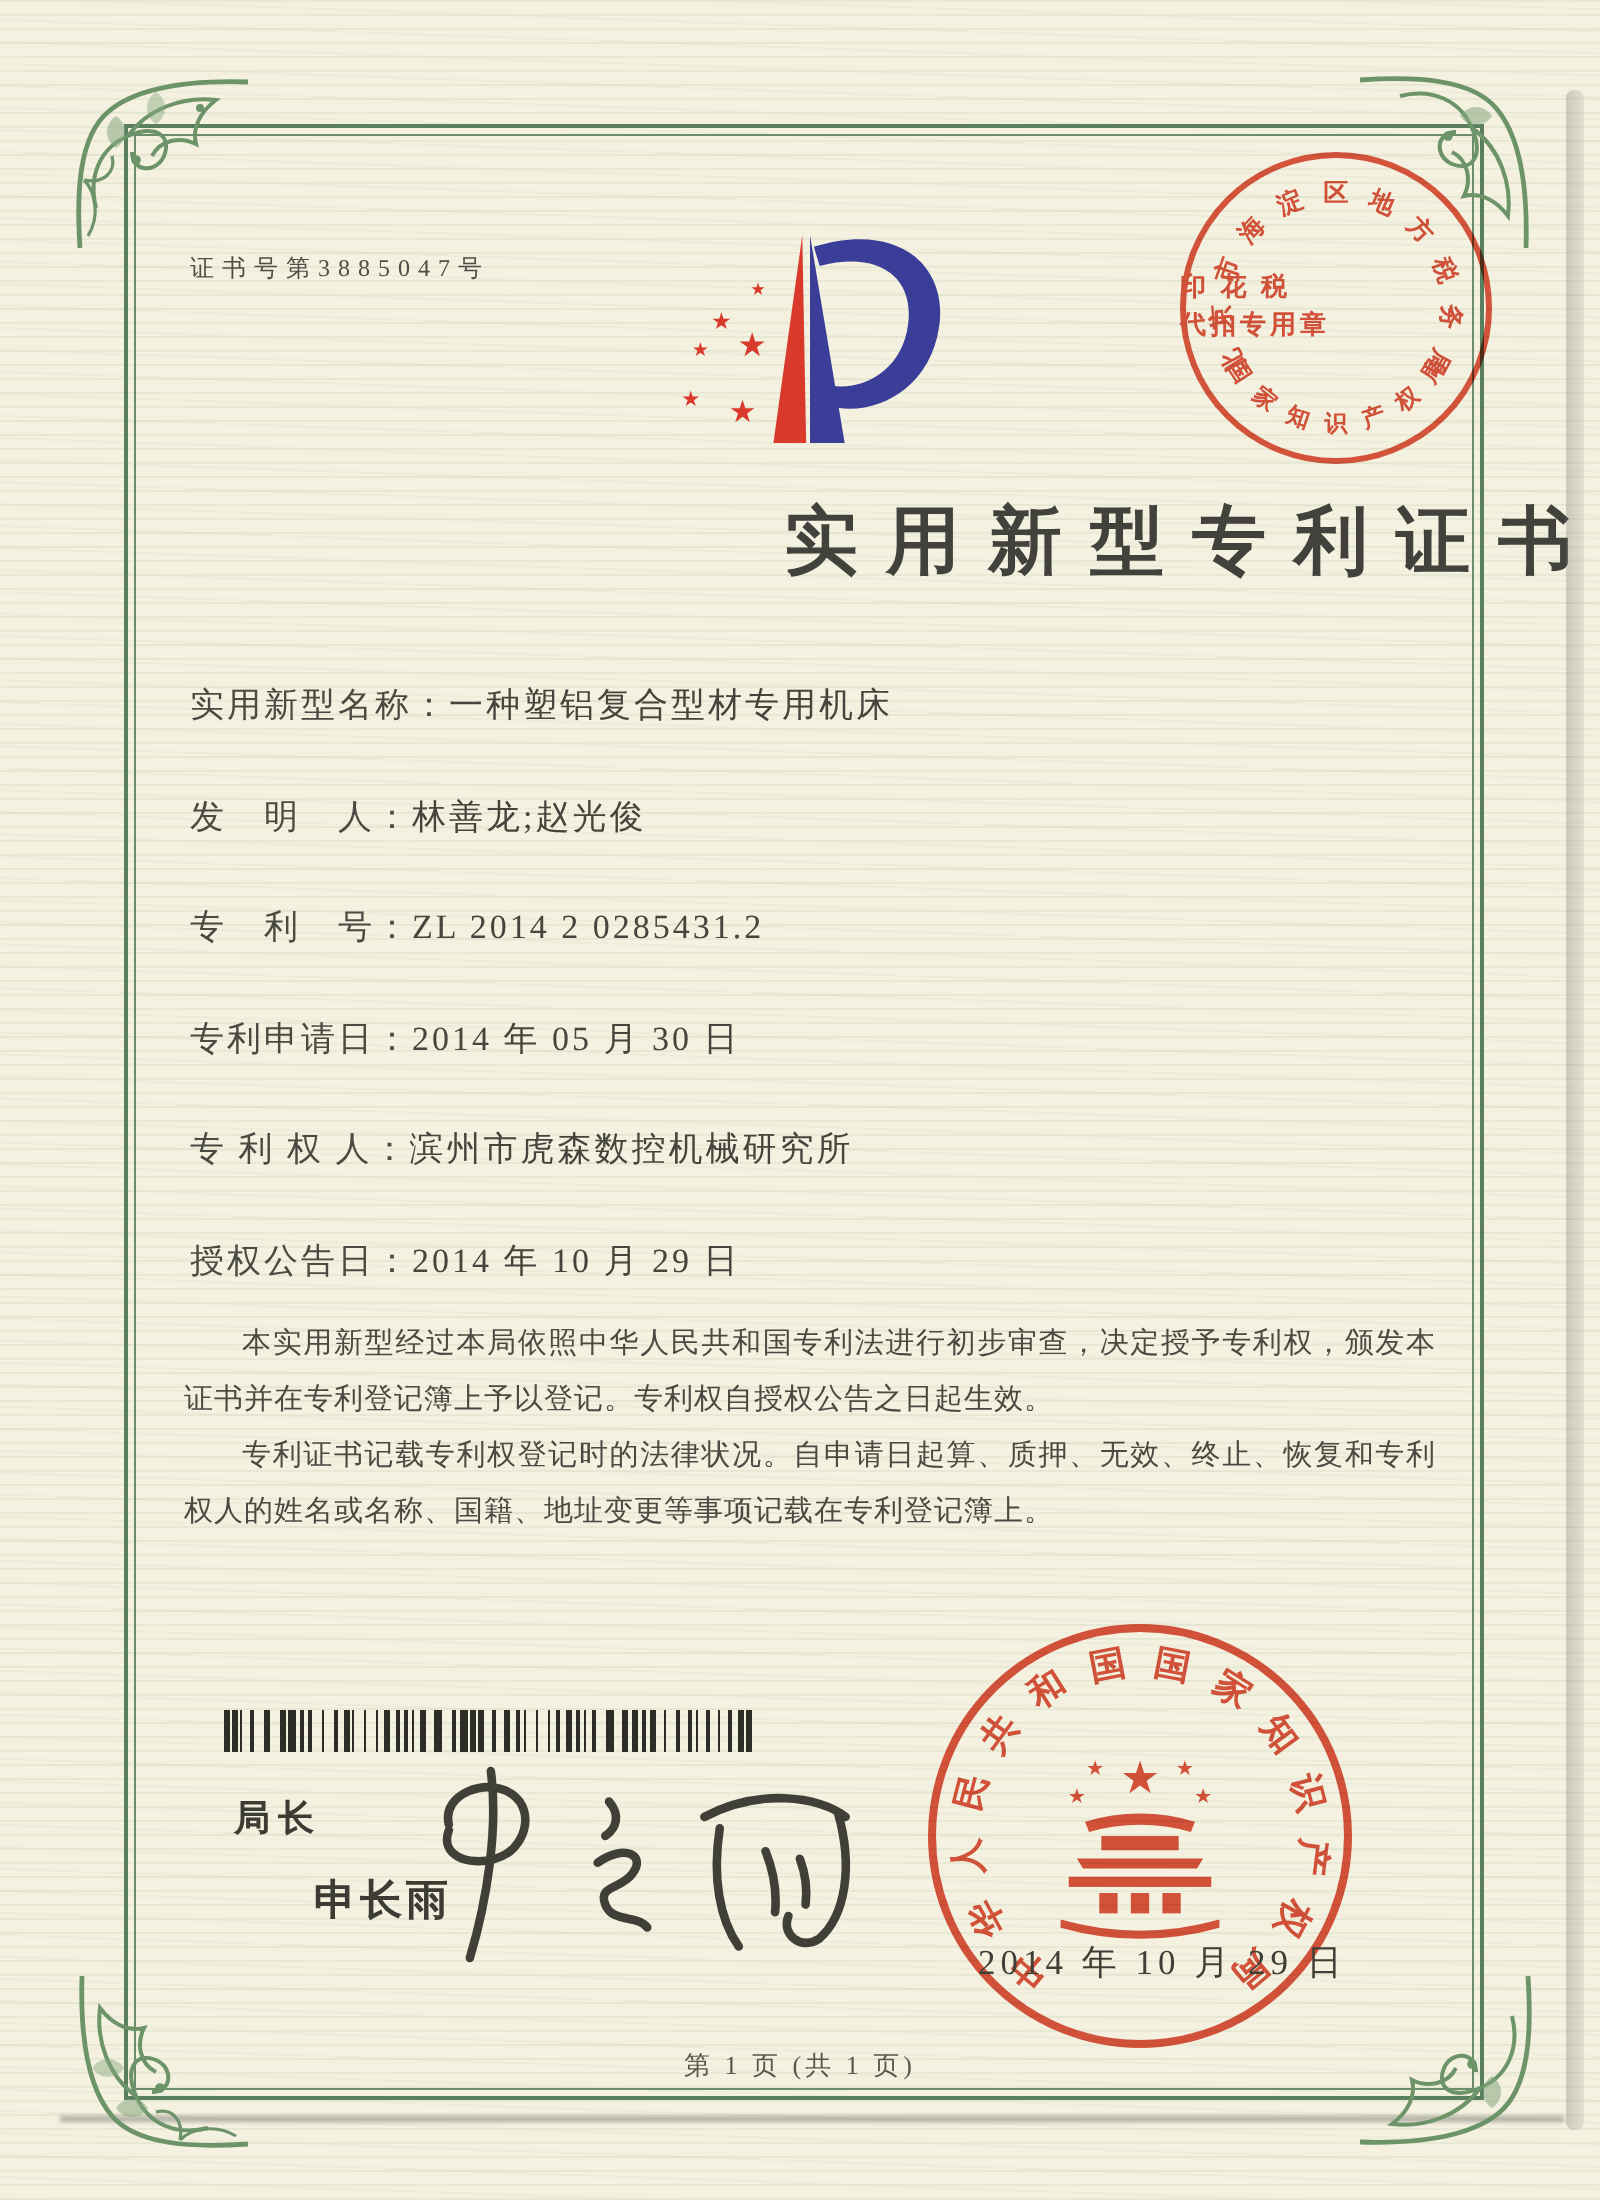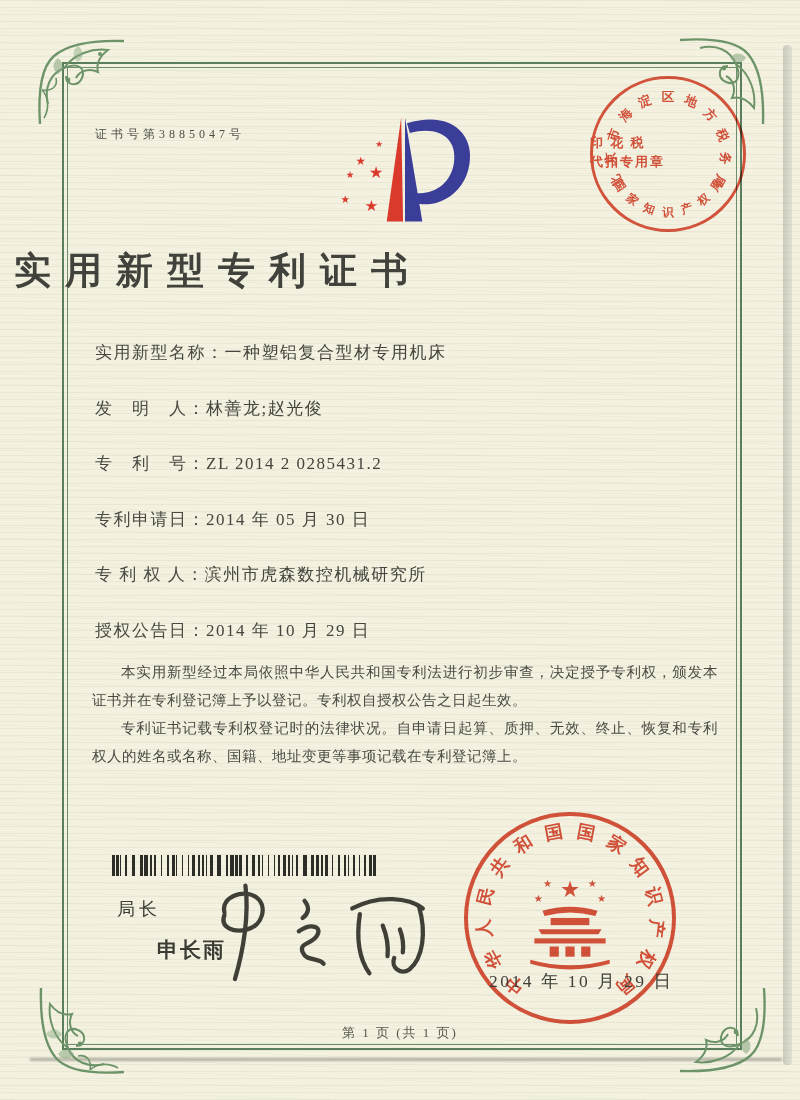--- a/index.html
+++ b/index.html
@@ -27,38 +27,38 @@
   .c-tl{ left:34px; top:34px; }
   .c-tr{ right:30px; top:34px; transform:rotate(90deg); }
   .c-br{ right:30px; bottom:22px; transform:rotate(180deg); }
   .c-bl{ left:34px; bottom:22px; transform:rotate(270deg); }
 
   .cert-no{ position:absolute; left:95px; top:126px; font-size:12px;
     letter-spacing:4px; color:#4e4e46; }
 
   .logo{ position:absolute; left:328px; top:106px; width:154px; height:124px; }
 
-  .title{ position:absolute; left:0; right:0; top:246px; text-align:left;
+  .title{ position:absolute; left:0; right:0; top:246px; text-align:right;
     font-size:37px; font-weight:700; letter-spacing:14px; padding-left:14px;
     color:#42423c; }
 
   .fields{ position:absolute; left:95px; top:341px; right:88px; }
   .field-row{ height:55.5px; font-size:17px; color:#4a4a42; letter-spacing:1.5px; }
   .field-row .lab{ color:#4a4a42;text-align:right; }
   .field-row .val{ color:#45453d; }
 
   .paras{ position:absolute; left:92px; right:82px; top:658px; }
   .paras p{ font-size:14.5px; line-height:28px; text-indent:2em;
     text-align:justify; color:#4a4a42; letter-spacing:.5px; }
 
   .barcode{ position:absolute; left:112px; top:855px; width:268px; height:21px; }
   .barcode i{ position:absolute; top:0; bottom:0; background:#2d2d28; }
 
   .signer-title{ position:absolute; left:117px; top:897px; font-size:18px;
-    letter-spacing:4px; font-weight:400; color:#3c3c34;
+    letter-spacing:4px; font-weight:700; color:#3c3c34;
     font-family:"Liberation Sans","DejaVu Sans",sans-serif; }
   .signer-name{ position:absolute; left:117px; top:936px; font-size:21px;
     letter-spacing:2px; font-weight:700; color:#3c3c34;
     font-family:"Liberation Sans","DejaVu Sans",sans-serif;margin-left:40px; }
   .signature{ position:absolute; left:192px; top:876px; width:248px; height:118px; z-index:6; }
 
   
   .seal{ position:absolute; mix-blend-mode:multiply; opacity:.92; }
   .seal-tax{ left:590px; top:76px; width:156px; height:156px; z-index:5; }
   .seal-office{ left:464px; top:812px; width:212px; height:212px; z-index:4; }

